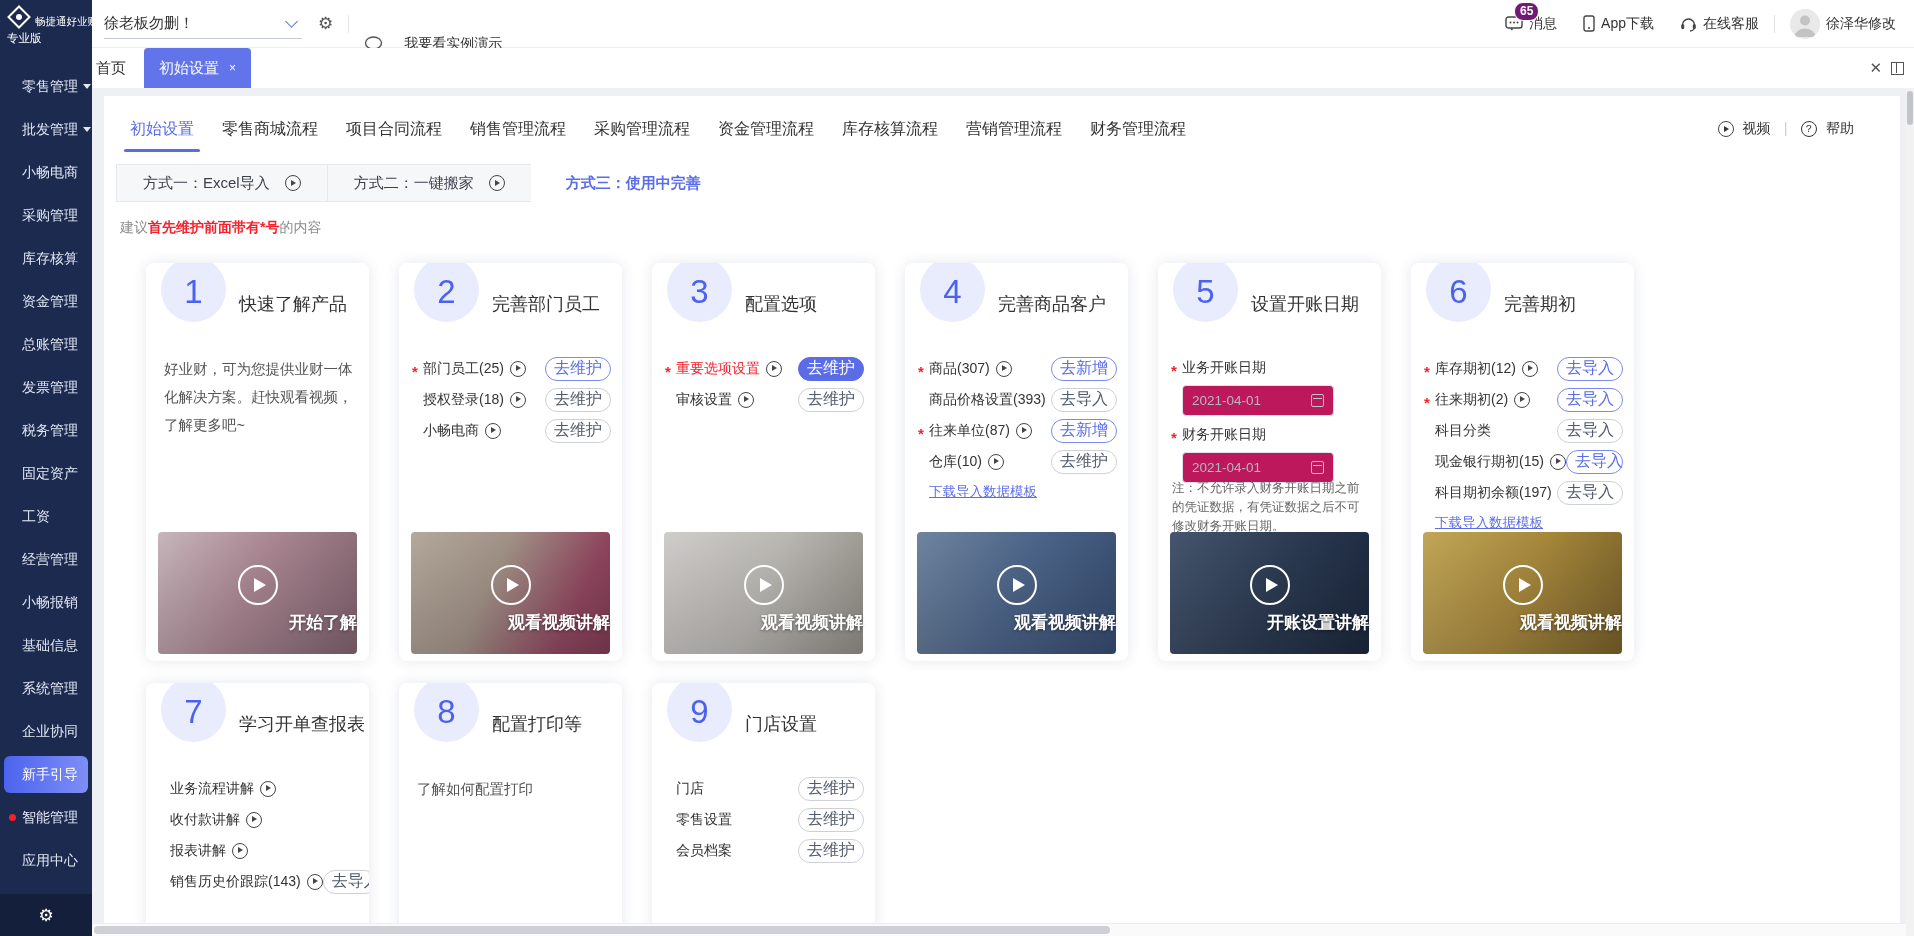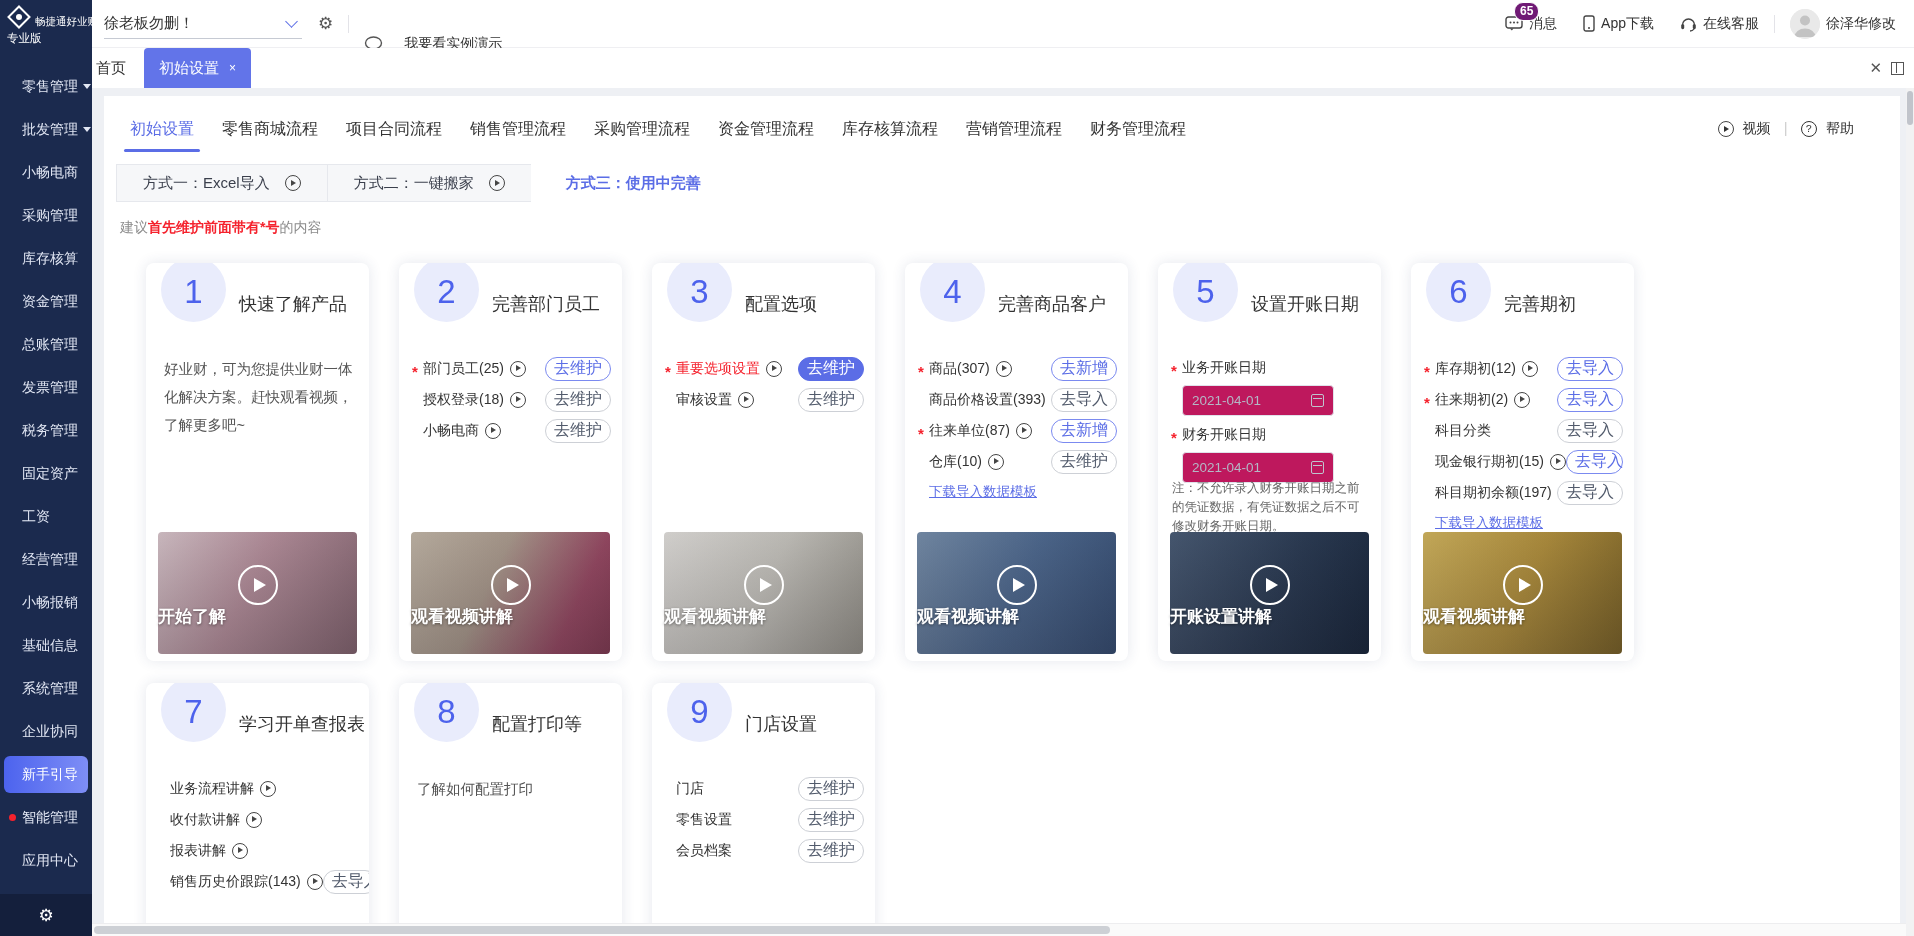--- a/index.html
+++ b/index.html
@@ -94,21 +94,21 @@
 
   .thumb { position:absolute; left:12px; right:12px; top:269px; height:122px; border-radius:4px; cursor:pointer; }
   .thumb.t1 { background:linear-gradient(rgba(25,22,28,.15),rgba(25,22,28,.28)),linear-gradient(115deg,#e6d2d8 0%,#c49ba8 45%,#8e6c78 100%); }
   .thumb.t2 { background:linear-gradient(rgba(25,22,28,.15),rgba(25,22,28,.28)),linear-gradient(115deg,#cfc3b2 0%,#b8a798 40%,#a34e6a 78%,#8c3e58 100%); }
   .thumb.t3 { background:linear-gradient(rgba(25,22,28,.12),rgba(25,22,28,.25)),linear-gradient(115deg,#e9e7e3 0%,#cfcdc6 50%,#9c9990 100%); }
   .thumb.t4 { background:linear-gradient(rgba(25,22,28,.15),rgba(25,22,28,.28)),linear-gradient(115deg,#7e98b6 0%,#53719a 50%,#375179 100%); }
   .thumb.t5 { background:linear-gradient(rgba(25,22,28,.1),rgba(25,22,28,.25)),linear-gradient(115deg,#4a5d77 0%,#2b3c55 55%,#17263c 100%); }
   .thumb.t6 { background:linear-gradient(rgba(25,22,28,.12),rgba(25,22,28,.25)),linear-gradient(115deg,#d9bb60 0%,#b9963f 50%,#7f6627 100%); }
   .play-big { position:absolute; left:50%; top:33px; width:40px; height:40px; margin-left:-20px; border:2px solid #fff; border-radius:50%; }
   .play-big::before { content:""; position:absolute; left:14px; top:11px; border-left:12px solid #fff; border-top:7px solid transparent; border-bottom:7px solid transparent; }
-  .caption { position:absolute; bottom:26px; left:0; right:0; text-align:left; color:#fff; font-size:17px; font-weight:bold; text-shadow:0 1px 3px rgba(0,0,0,.45); }
+  .caption { position:absolute; bottom:20px; left:0; right:0; text-align:right; color:#fff; font-size:17px; font-weight:bold; text-shadow:0 1px 3px rgba(0,0,0,.45); }
 
   
   .vscroll { position:absolute; right:0; top:88px; bottom:0; width:8px; background:#f2f2f3; z-index:40; }
   .vscroll .vthumb { margin:3px 1px 0; height:34px; background:#c1c4cb; border-radius:3px; }
   .hscroll { position:absolute; left:92px; right:8px; bottom:0; height:13px; background:#fafafa; border-top:1px solid #ededef; z-index:40; }
   .hscroll .hthumb { margin:2px 0 0 2px; width:56%; height:8px; background:#cdd0d5; border-radius:4px; }
 
   svg { display:block; }
 </style>
 </head>

